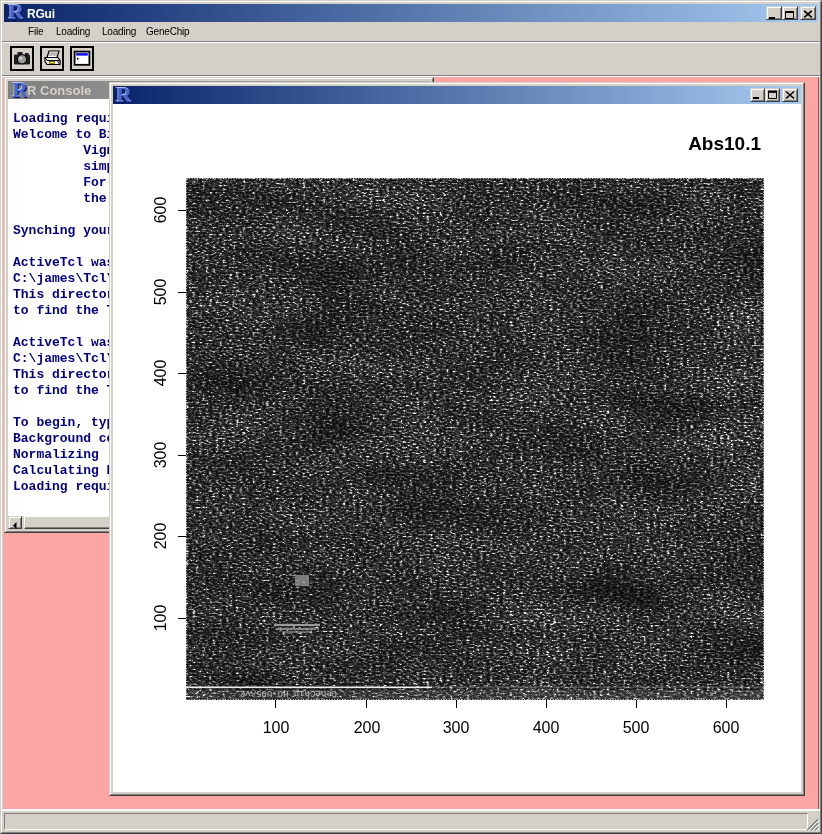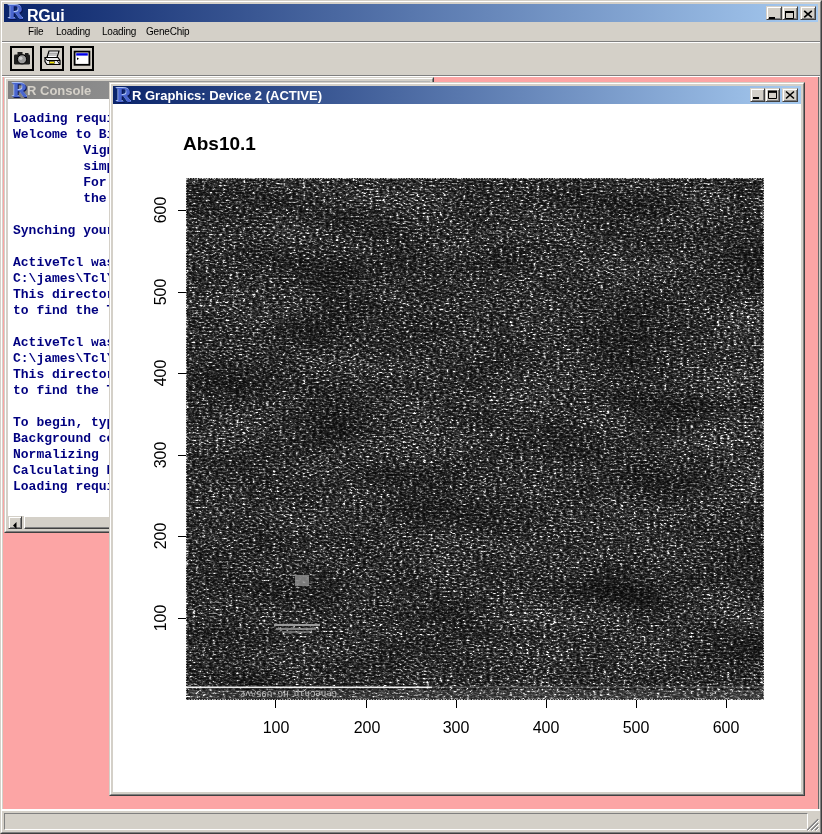--- a/index.html
+++ b/index.html
@@ -4,21 +4,21 @@
 <style>
 * { margin:0; padding:0; box-sizing:border-box; }
 html,body { width:822px; height:834px; overflow:hidden; }
 body { font-family:"Liberation Sans",sans-serif; background:#D4D0C8; position:relative; }
 .abs { position:absolute; }
 
 #frame1 { inset:0; border:1px solid; border-color:#D4D0C8 #404040 #404040 #D4D0C8; }
 #frame2 { left:1px; top:1px; right:1px; bottom:1px; border:1px solid; border-color:#FFFFFF #808080 #808080 #FFFFFF; }
 
 #titlebar { left:4px; top:4px; right:4px; height:18px; background:linear-gradient(to right,#0A246A,#A6CAF0); }
-#titlebar .txt { position:absolute; left:23px; top:3px; color:#fff; font-weight:bold; font-size:16px; letter-spacing:-0.2px; }
+#titlebar .txt { position:absolute; left:23px; top:3px; color:#fff; font-weight:bold; font-size:12px; letter-spacing:-0.2px; }
 .wbtn { position:absolute; width:16px; height:14px; background:#D4D0C8; border:1px solid; border-color:#D4D0C8 #404040 #404040 #D4D0C8; box-shadow:inset 1px 1px 0 #FFFFFF, inset -1px -1px 0 #808080; }
 
 #menubar { left:20px; top:23px; right:2px; height:18px; font-size:10px; letter-spacing:-0.2px; color:#000; }
 #menubar span { position:absolute; top:3px; }
 .groove { height:2px; border-top:1px solid #808080; border-bottom:1px solid #FFFFFF; }
 
 .tbtn { position:absolute; top:46px; width:24px; height:25px; background:#D4D0C8; border:2px solid #000; }
 
 #mdi { left:3px; top:77px; right:3px; height:732px; background:#fca5a5; border-right:1px solid #6B6B6B; }
 
@@ -151,34 +151,33 @@
     </div>
   </div>
 </div>
 
 <div class="win" id="gwin" style="left:106px;top:5px;width:696px;height:714px">
   <div class="inner">
     <div class="ttl" style="background:linear-gradient(to right,#0A246A,#A6CAF0)">
       <svg style="position:absolute;left:1px;top:1px" width="17" height="17" viewBox="0 0 17 17">
             <use href="#rlogo"></use>
           </svg>
-          <span class="txt">R Graphics: Device 2 (ACTIVE)</span>
       <div class="wbtn" style="right:36px;top:2px;width:15px;height:14px"><svg width="13" height="12" viewBox="0 0 13 12">
               <rect x="2" y="8" width="6" height="2" fill="#000"></rect>
             </svg></div>
       <div class="wbtn" style="right:21px;top:2px;width:15px;height:14px"><svg width="13" height="12" viewBox="0 0 13 12">
               <path d="M2.5 3 h8 v6.5 h-8 z" fill="none" stroke="#000" stroke-width="1"></path>
               <rect x="2" y="1.5" width="9" height="2.2" fill="#000"></rect>
             </svg></div>
       <div class="wbtn" style="right:3px;top:2px;width:16px;height:14px"><svg width="14" height="12" viewBox="0 0 14 12">
               <path d="M3 2.5 L11 9.5 M11 2.5 L3 9.5" stroke="#000" stroke-width="1.6"></path>
             </svg></div>
     </div>
     <div class="client" id="plot" style="height:688px">
-      <div style="position:absolute;left:70px;top:29px;width:578px;text-align:left;font-weight:bold;font-size:19px;color:#000">Abs10.1</div>
+      <div style="position:absolute;left:70px;top:29px;width:578px;text-align:right;font-weight:bold;font-size:19px;color:#000">Abs10.1</div>
       <svg style="position:absolute;left:73px;top:74px" width="578" height="522">
         <defs>
           <filter id="n1" color-interpolation-filters="sRGB" x="0" y="0" width="100%" height="100%">
             <feTurbulence type="fractalNoise" baseFrequency="0.30 0.55" numOctaves="3" seed="23" stitchTiles="stitch" result="t"></feTurbulence>
             <feColorMatrix in="t" type="matrix" values="1 0 0 0 0  1 0 0 0 0  1 0 0 0 0  0 0 0 0 1" result="g"></feColorMatrix>
             <feComponentTransfer in="g" result="s">
               <feFuncR type="table" tableValues="0 0.005 0.02 0.04 0.065 0.11 0.19 0.36 0.64 1.05 1.6"></feFuncR>
               <feFuncG type="table" tableValues="0 0.005 0.02 0.04 0.065 0.11 0.19 0.36 0.64 1.05 1.6"></feFuncG>
               <feFuncB type="table" tableValues="0 0.005 0.02 0.04 0.065 0.11 0.19 0.36 0.64 1.05 1.6"></feFuncB>
             </feComponentTransfer>

